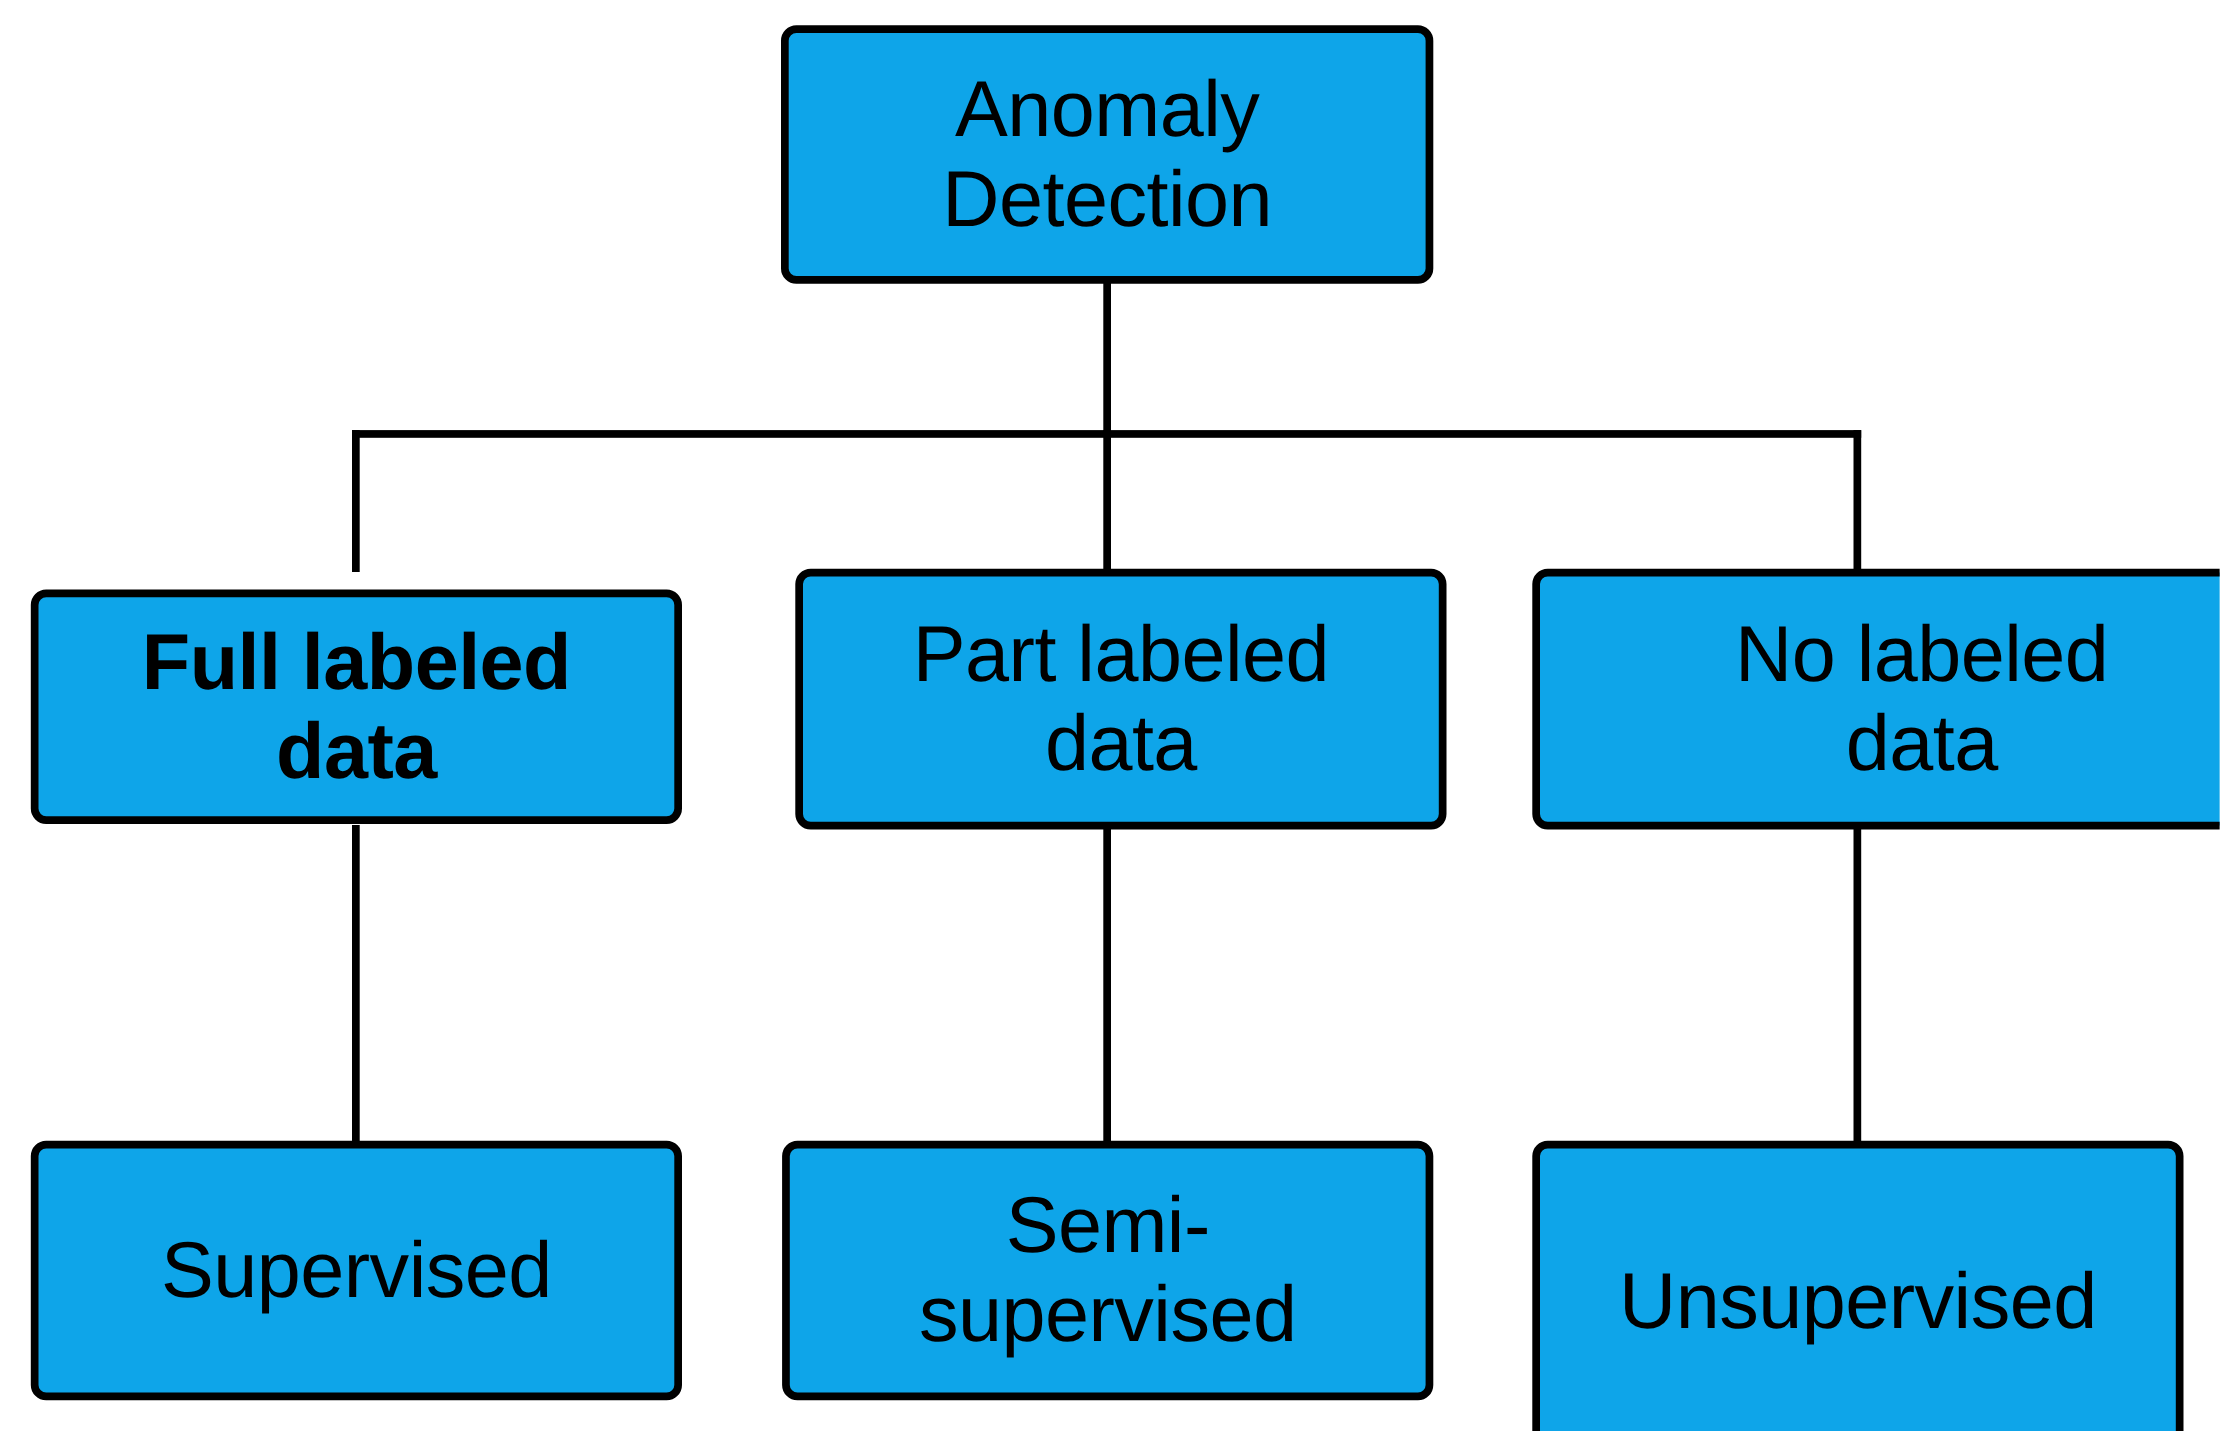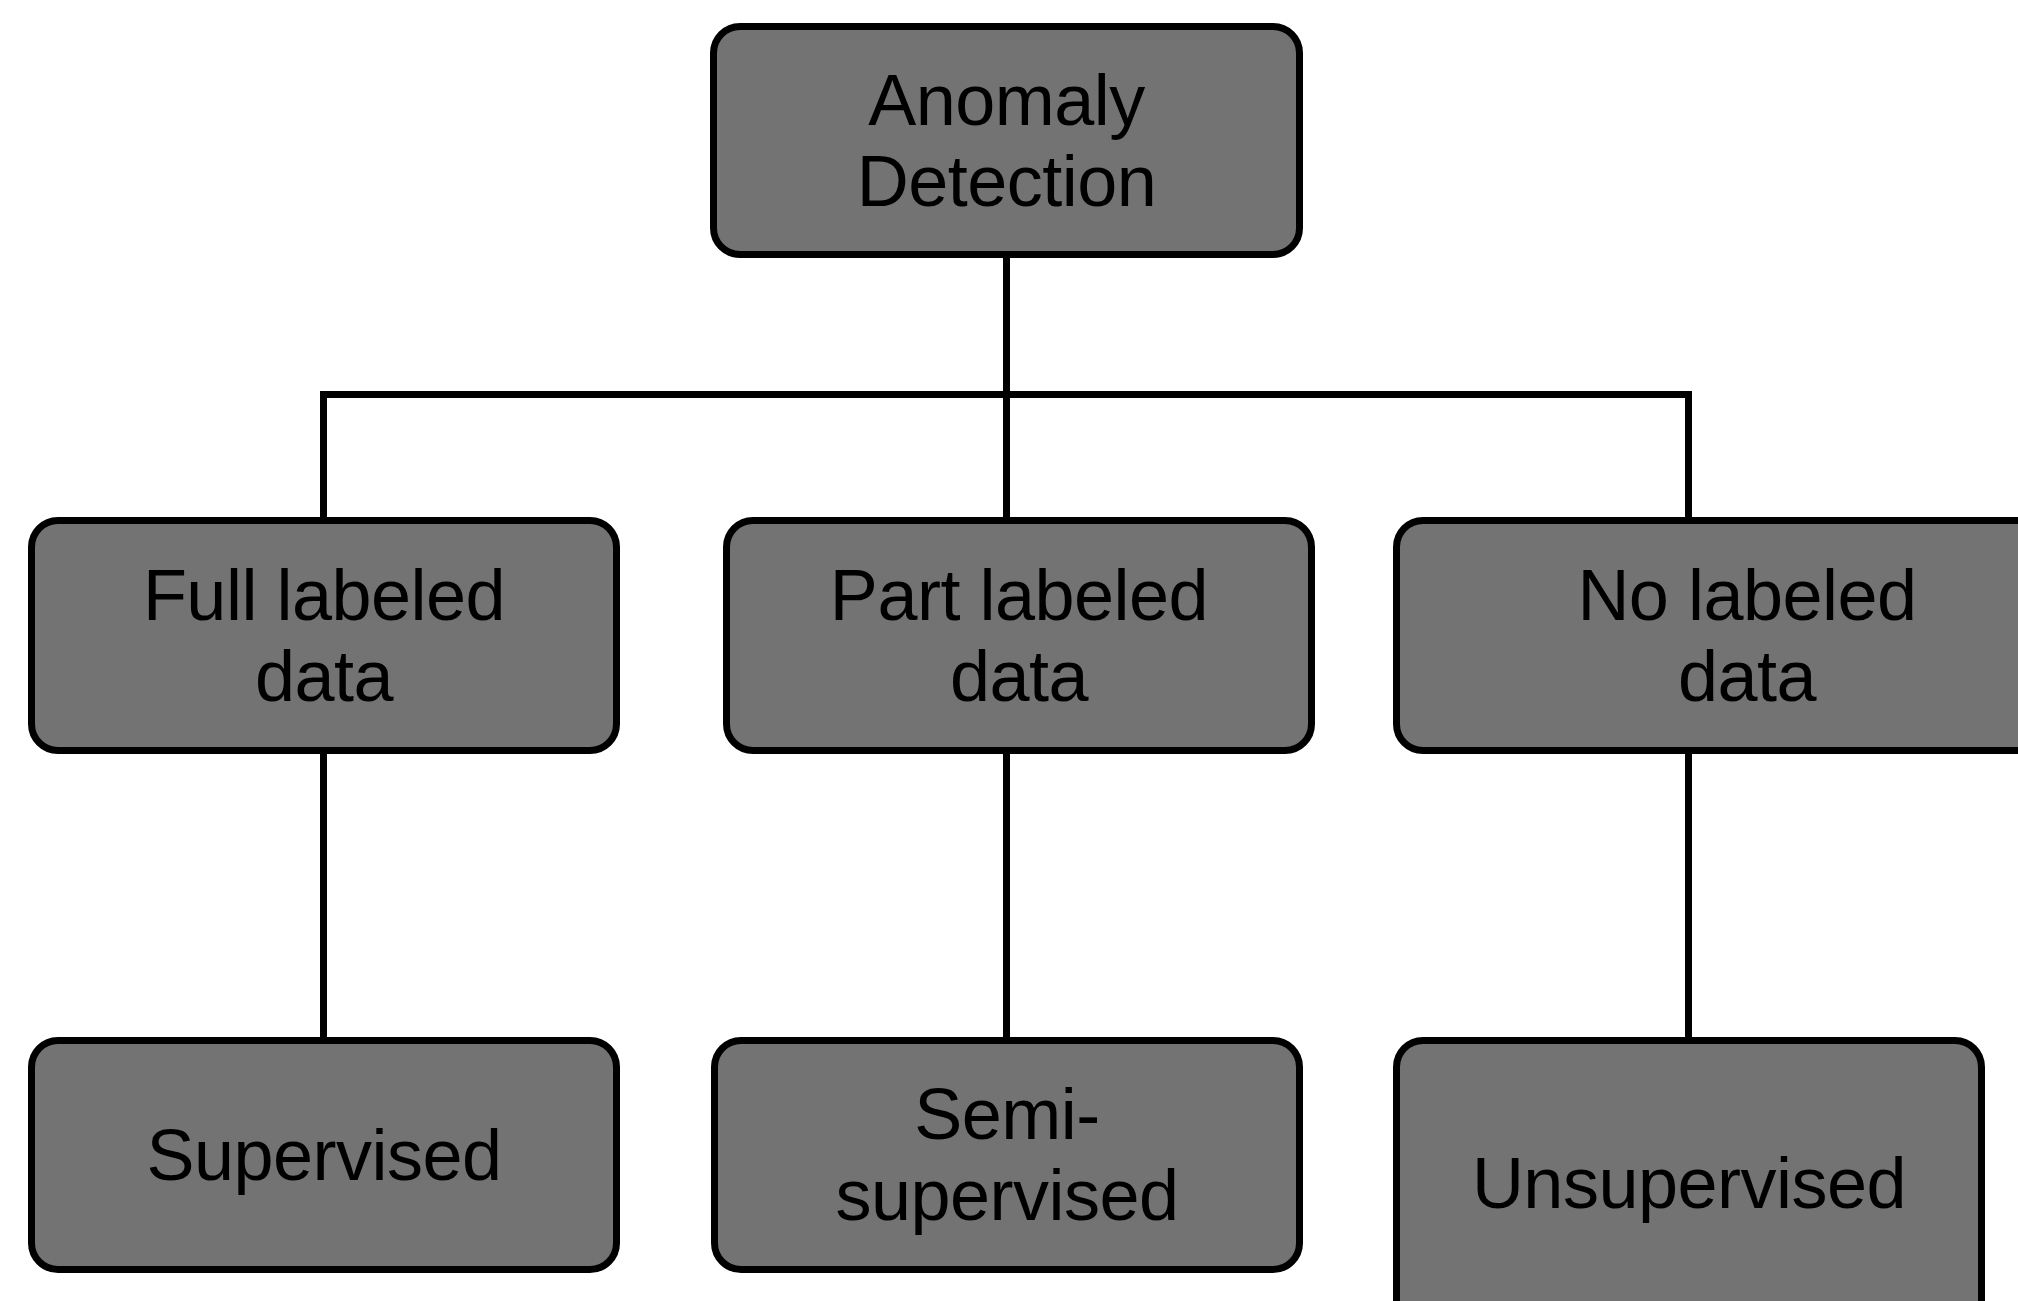--- a/index.html
+++ b/index.html
@@ -15,22 +15,22 @@
     position: relative;
     width: 2018px;
     height: 1301px;
     background: #ffffff;
     overflow: hidden;
   }
   .node-box {
     position: absolute;
     box-sizing: border-box;
     border: 7px solid #000000;
-    border-radius: 30px;
-    background: #737373;
+    border-radius: 14px;
+    background: #0ea5e9;
     display: flex;
     align-items: center;
     justify-content: center;
     text-align: center;
     z-index: 2;
   }
   .node-label {
     font-family: "Liberation Sans", sans-serif;
     font-size: 72px;
     line-height: 1.12;
@@ -64,21 +64,21 @@
   <div class="connector vertical" style="left:1003px; top:255px; height:142px;"></div>
 
   <div class="connector horizontal" style="left:320px; top:391px; width:1372px;"></div>
 
   <div class="connector vertical" style="left:320px; top:391px; height:129px;"></div>
 
   <div class="connector vertical" style="left:1003px; top:391px; height:129px;"></div>
 
   <div class="connector vertical" style="left:1685px; top:391px; height:129px;"></div>
 
-  <div class="node-box" id="node-l1-0" style="left:28px; top:517px; width:592px; height:237px;">
+  <div class="node-box" id="node-l1-0" style="left:28px; top:536px; width:592px; height:213px;font-weight:bold;">
     <span class="node-label">Full labeled
 data</span>
   </div>
 
   <div class="node-box" id="node-l1-1" style="left:711px; top:517px; width:592px; height:237px;margin-left:12px;">
     <span class="node-label">Part labeled
 data</span>
   </div>
 
   <div class="node-box" id="node-l1-2" style="left:1393px; top:517px; width:708px; height:237px;">

